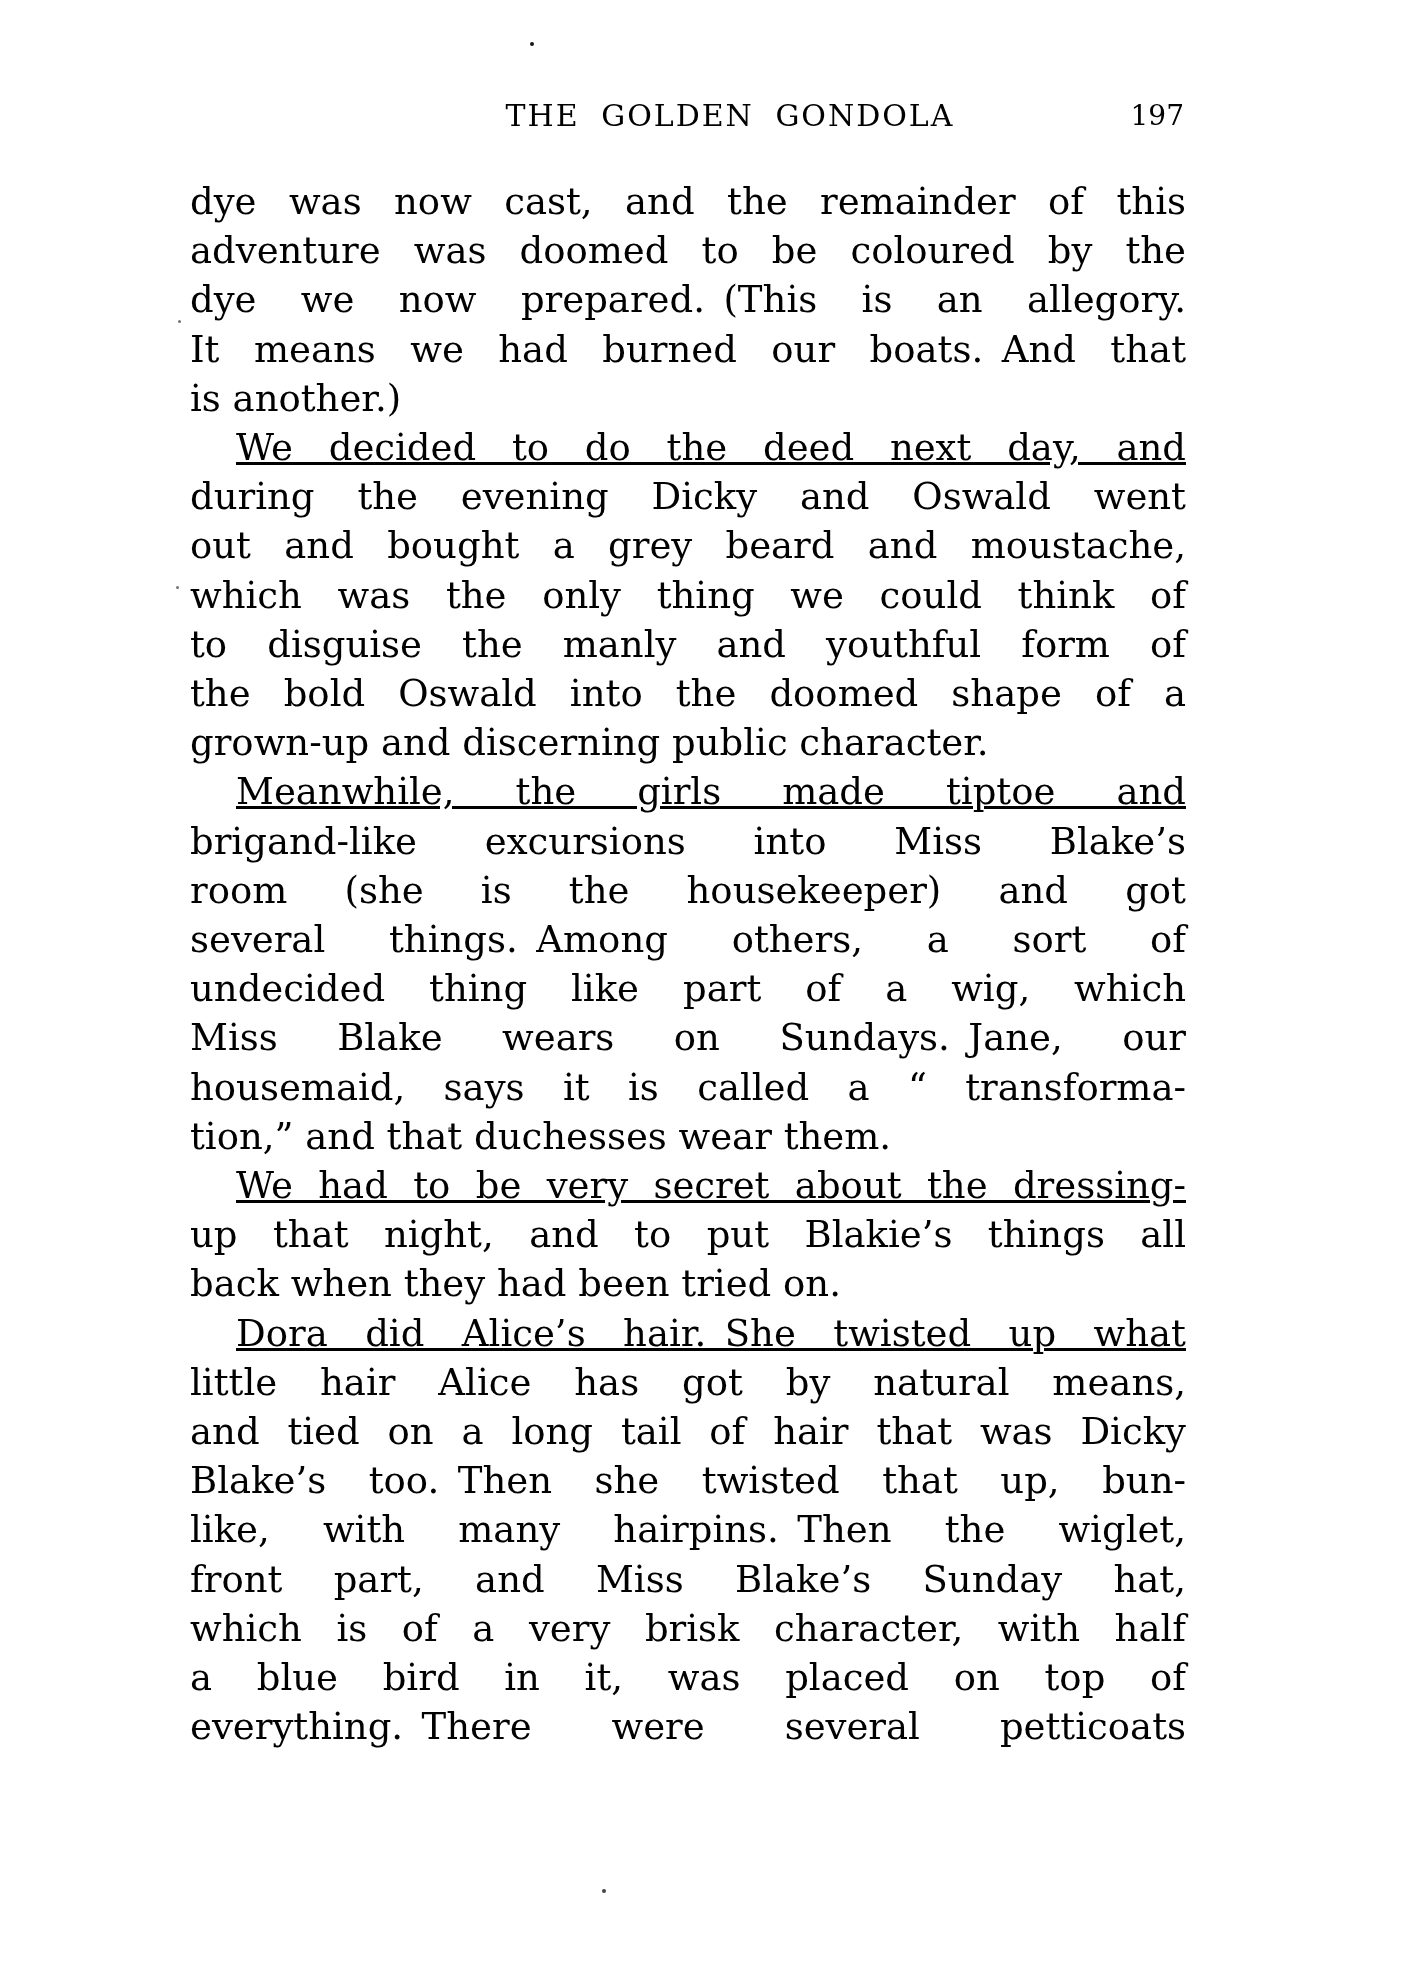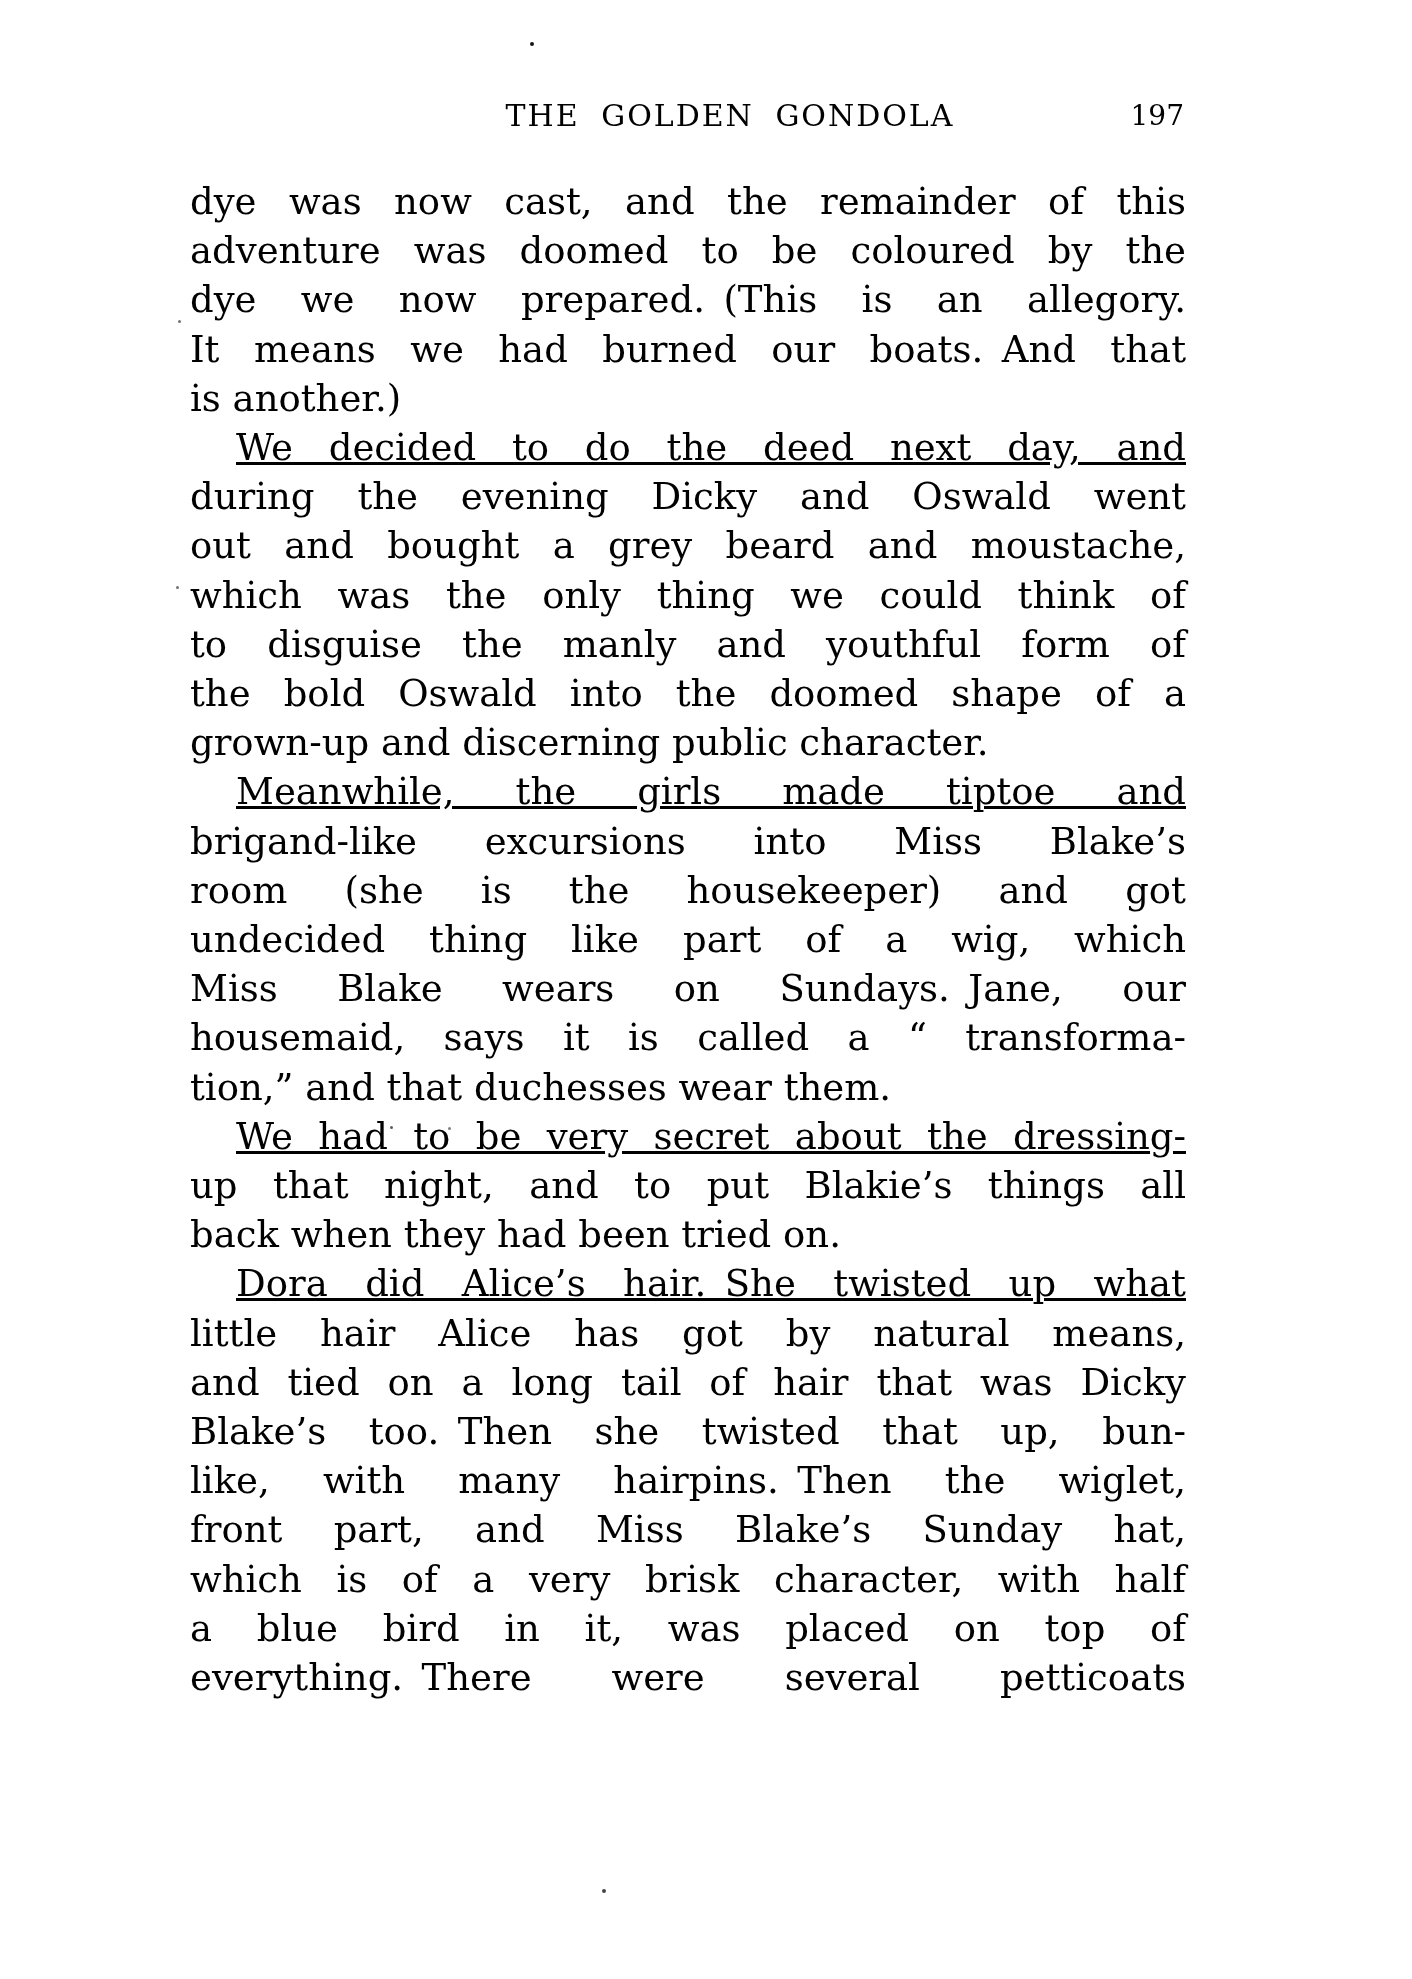--- a/index.html
+++ b/index.html
@@ -85,20 +85,21 @@
       <div class="line indent">We decided to do the deed next day, and</div>
       <div class="line">during the evening Dicky and Oswald went</div>
       <div class="line">out and bought a grey beard and moustache,</div>
       <div class="line">which was the only thing we could think of</div>
       <div class="line">to disguise the manly and youthful form of</div>
       <div class="line">the bold Oswald into the doomed shape of a</div>
       <div class="line last">grown-up and discerning public character.</div>
       <div class="line indent">Meanwhile, the girls made tiptoe and</div>
       <div class="line">brigand-like excursions into Miss Blake’s</div>
       <div class="line">room (she is the housekeeper) and got</div>
+      <div class="line">several things. Among others, a sort of</div>
       <div class="line">undecided thing like part of a wig, which</div>
       <div class="line">Miss Blake wears on Sundays. Jane, our</div>
       <div class="line">housemaid, says it is called a “ transforma-</div>
       <div class="line last">tion,” and that duchesses wear them.</div>
       <div class="line indent">We had to be very secret about the dressing-</div>
       <div class="line">up that night, and to put Blakie’s things all</div>
       <div class="line last">back when they had been tried on.</div>
       <div class="line indent">Dora did Alice’s hair. She twisted up what</div>
       <div class="line">little hair Alice has got by natural means,</div>
       <div class="line">and tied on a long tail of hair that was Dicky</div>

